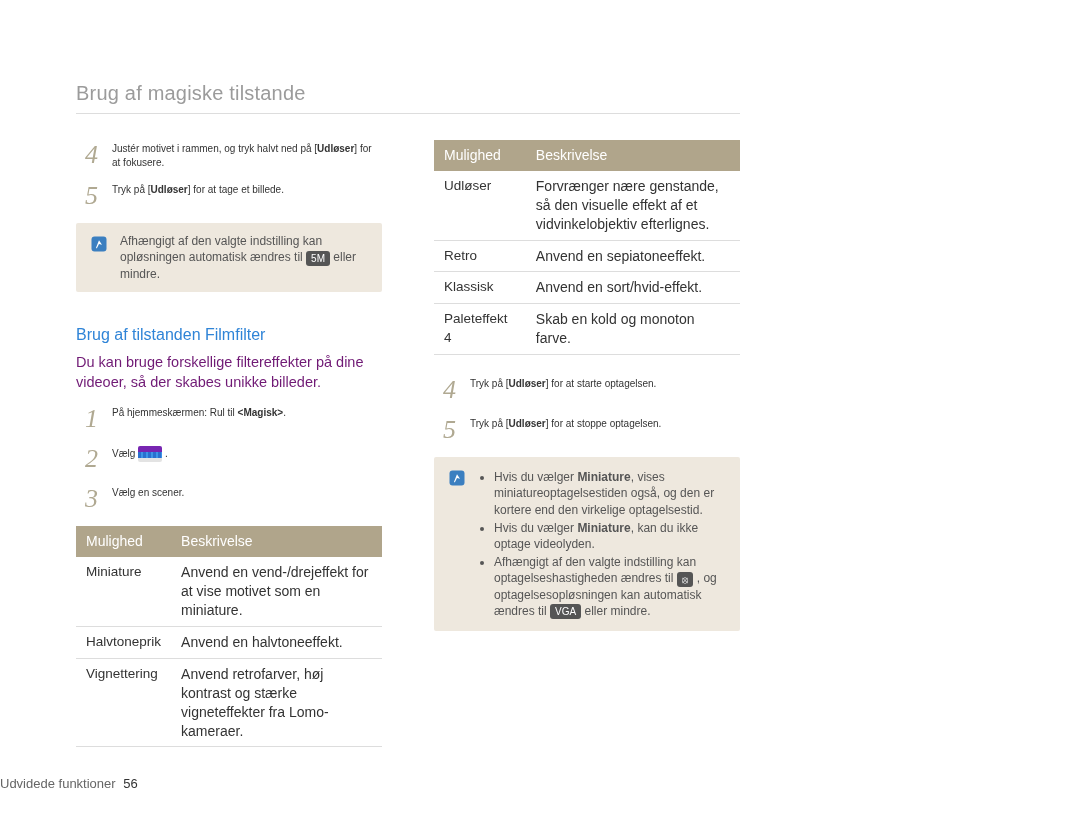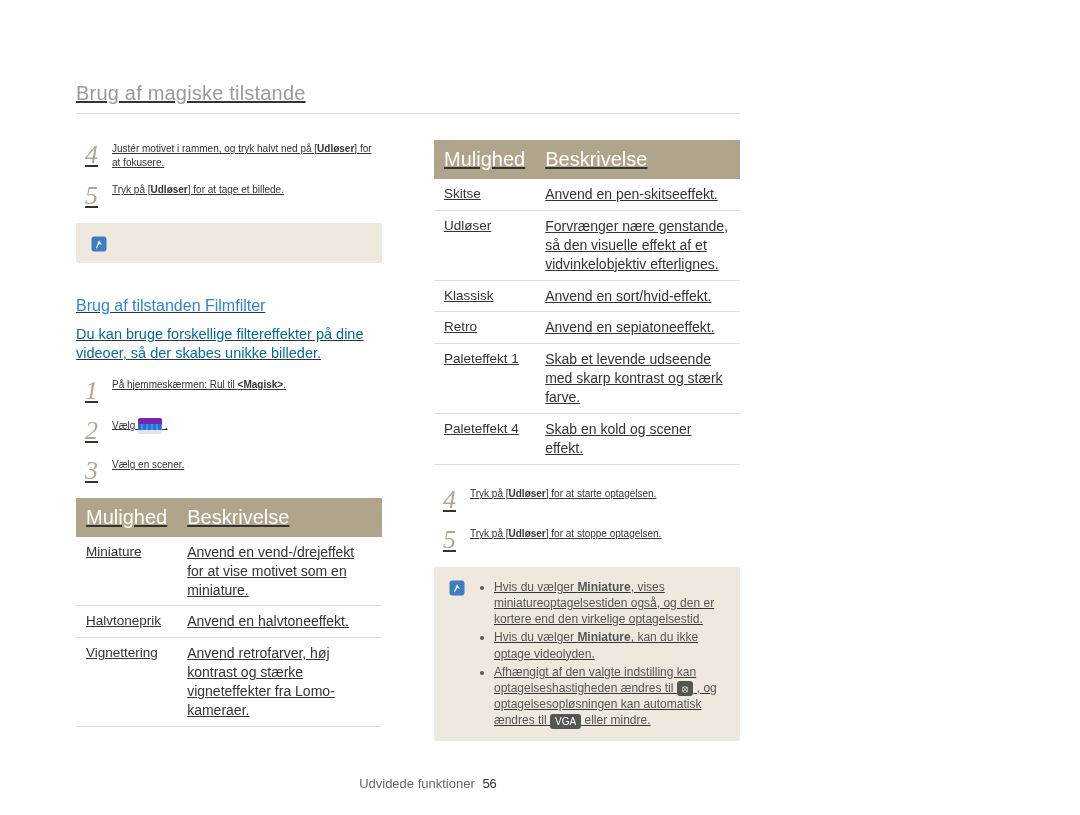--- a/index.html
+++ b/index.html
@@ -10,21 +10,20 @@
     color: #333;
     font-size: 15px;
     line-height: 1.35;
   }
   .page {
     width: 856px;
     height: 815px;
     box-sizing: border-box;
     padding: 80px 116px 0 76px;
     position: relative;
-    text-decoration: underline;
   }
   .cols {
     display: flex;
     gap: 52px;
   }
   .col { flex: 1 1 50%; }
 
   .breadcrumb {
     color: #9b9b9b;
     font-weight: 300;
@@ -92,21 +91,21 @@
   }
 
   .section-title {
     color: #2f84d7;
     font-size: 16px;
     font-weight: 400;
     margin: 32px 0 6px 0;
   }
   .section-desc {
     font-size: 14.5px;
-    color: #0369a1;
+    color: #701a75;
     margin: 8px 0 14px 0;
   }
 
   .icon-img {
     display: inline-block;
     width: 24px;
     height: 16px;
     vertical-align: middle;
     border-radius: 2px;
     background:
@@ -120,36 +119,35 @@
     border-collapse: collapse;
     font-size: 14px;
     margin-top: 8px;
   }
   table.opt th {
     background: #b0a58b;
     color: #fff;
     font-weight: 400;
     text-align: left;
     padding: 6px 10px;
-    font-size: 20px;
+    font-size: 14px;
   }
   table.opt td {
     padding: 6px 10px;
     border-bottom: 1px solid #ddd;
     vertical-align: top;
     color: #333;
   }
   table.opt td:first-child { width: 30%; font-size: 13.5px; }
   table.opt.right td:first-child { width: 30%; }
 
   .footer {
     position: absolute;
     left: 0; right: 0;
     bottom: 22px;
-    text-align: center;
     font-size: 13px;
     color: #666;
   }
   .footer .pnum { color: #333; margin-left: 4px; }
 </style>
 </head>
 <body>
 
 <div class="page">
 
@@ -171,20 +169,25 @@
           </div>
         </div>
 
       <div class="notebox">
         <span class="note-icon">
           <svg width="18" height="18" viewBox="0 0 24 24" class="note-icon-svg">
               <rect x="2" y="2" width="20" height="20" rx="4"></rect>
               <path fill="#fff" d="M8 17l4-10 4 6-4-1-3 6z"></path>
             </svg>
         </span>
+        <div>
+          <span>Afhængigt af den valgte indstilling kan opløsningen automatisk ændres til </span>
+          <span class="inline-badge">5M</span>
+          <span> eller mindre.</span>
+        </div>
       </div>
 
       <div class="section-title">Brug af tilstanden Filmfilter</div>
       <p class="section-desc">Du kan bruge forskellige filtereffekter på dine videoer, så der skabes unikke billeder.</p>
 
       <div id="left-section-steps">
           <div class="step">
             <div class="num">1</div>
             <div class="body">På hjemmeskærmen: Rul til <b>&lt;Magisk&gt;</b>.</div>
           </div>
@@ -227,42 +230,34 @@
 
       <table class="opt right">
         <thead>
             <tr>
           <th>Mulighed</th>
           <th>Beskrivelse</th>
         </tr>
           </thead>
         <tbody id="right-table-body">
             <tr>
-              <td>Skitse</td>
-              <td>Anvend en pen-skitseeffekt.</td>
-            </tr>
-            <tr>
               <td>Udløser</td>
               <td>Forvrænger nære genstande, så den visuelle effekt af et vidvinkelobjektiv efterlignes.</td>
             </tr>
             <tr>
+              <td>Retro</td>
+              <td>Anvend en sepiatoneeffekt.</td>
+            </tr>
+            <tr>
               <td>Klassisk</td>
               <td>Anvend en sort/hvid-effekt.</td>
             </tr>
             <tr>
-              <td>Retro</td>
-              <td>Anvend en sepiatoneeffekt.</td>
-            </tr>
-            <tr>
-              <td>Paleteffekt 1</td>
-              <td>Skab et levende udseende med skarp kontrast og stærk farve.</td>
-            </tr>
-            <tr>
               <td>Paleteffekt 4</td>
-              <td>Skab en kold og scener effekt.</td>
+              <td>Skab en kold og monoton farve.</td>
             </tr>
           </tbody>
       </table>
 
       <div style="height:12px"></div>
       <div id="right-steps">
           <div class="step">
             <div class="num">4</div>
             <div class="body">Tryk på [<b>Udløser</b>] for at starte optagelsen.</div>
           </div>

